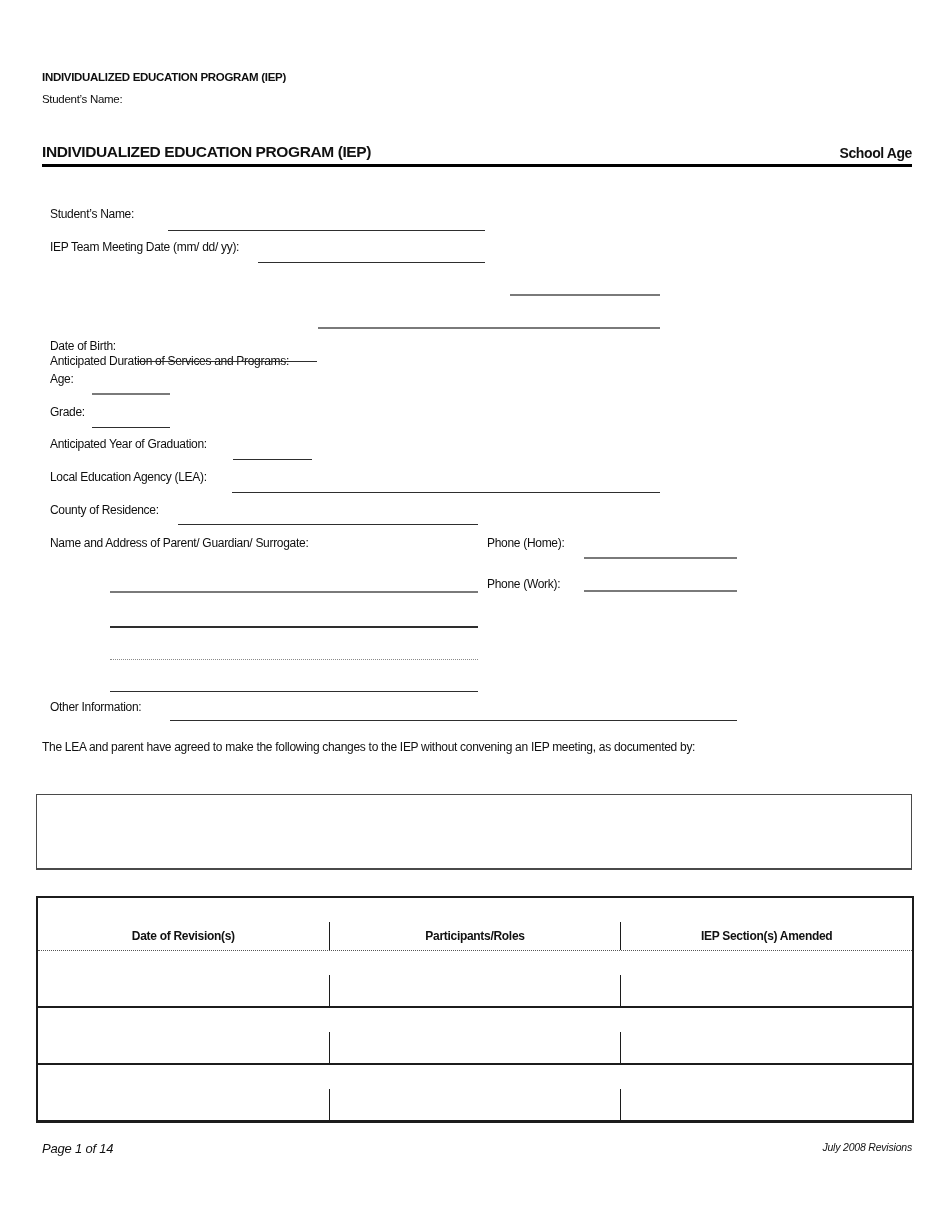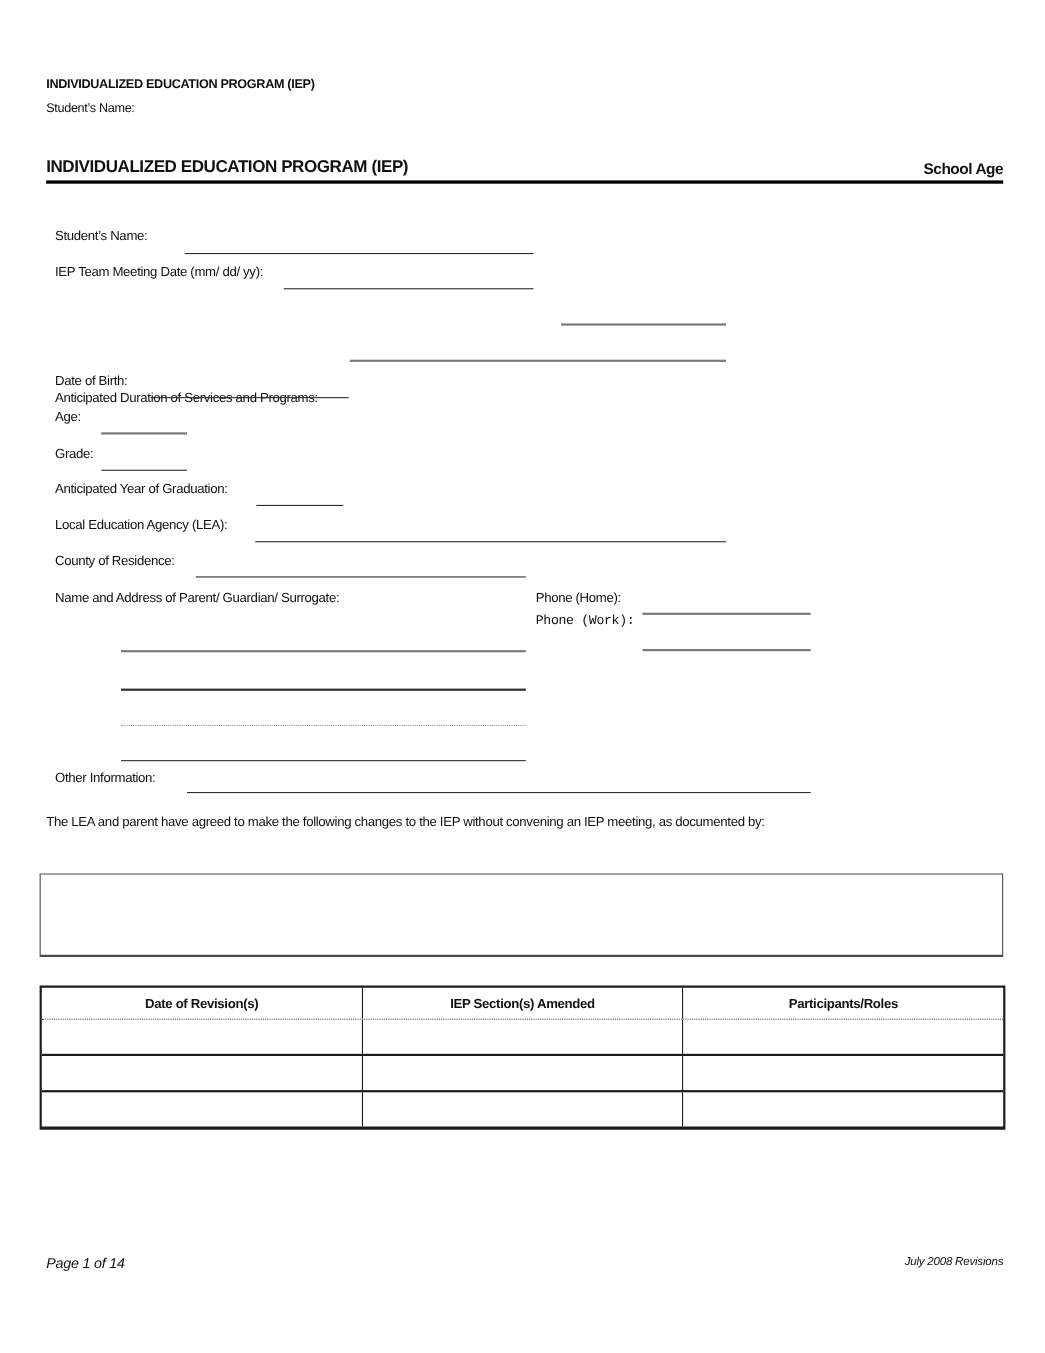--- a/index.html
+++ b/index.html
@@ -38,21 +38,21 @@
   .agreement-box{
     position:absolute;left:36px;top:794px;width:874px;height:73px;
     border:1.5px solid #4a4a4a;border-bottom-width:2.5px;
     background:#fff;
   }
   .rev-table{
     position:absolute;left:36px;top:896px;width:874px;
     border:2px solid #1c1c1c;border-bottom-width:3px;
     display:flex;flex-direction:column;
   }
-  .rev-row{display:flex;}
+  .rev-row{display:flex;margin-top:24px;}
   .rev-row.header{height:28px;}
   .rev-row.body{height:31px;}
   .rev-cell{
     flex:1 1 0;
     display:flex;align-items:center;justify-content:center;
     border-right:1.5px solid #1c1c1c;
     font-size:12px;
   }
   .rev-cell:last-child{border-right:none;}
   .rev-row.header .rev-cell{font-weight:bold;letter-spacing:-0.3px;}
@@ -85,21 +85,21 @@
   <div class="lbl" style="left:50px;top:240px;">IEP Team Meeting Date (mm/ dd/ yy):</div>
   <div class="lbl" style="left:50px;top:306px;margin-top:48px;">Anticipated Duration of Services and Programs:</div>
   <div class="lbl" style="left:50px;top:339px;">Date of Birth:</div>
   <div class="lbl" style="left:50px;top:372px;">Age:</div>
   <div class="lbl" style="left:50px;top:405px;">Grade:</div>
   <div class="lbl" style="left:50px;top:437px;">Anticipated Year of Graduation:</div>
   <div class="lbl" style="left:50px;top:470px;">Local Education Agency (LEA):</div>
   <div class="lbl" style="left:50px;top:503px;">County of Residence:</div>
   <div class="lbl" style="left:50px;top:536px;">Name and Address of Parent/ Guardian/ Surrogate:</div>
   <div class="lbl" style="left:487px;top:536px;">Phone (Home):</div>
-  <div class="lbl" style="left:487px;top:557px;font-family:Liberation Mono, monospace;">Phone (Work):</div>
+  <div class="lbl" style="left:487px;top:577px;">Phone (Work):</div>
   <div class="lbl" style="left:50px;top:700px;">Other Information:</div>
 
   <div class="blank-line ln-thin" style="left:168px;top:230px;width:317px;"></div>
   <div class="blank-line ln-thin" style="left:258px;top:262px;width:227px;"></div>
   <div class="blank-line ln-gray" style="left:510px;top:294px;width:150px;"></div>
   <div class="blank-line ln-gray" style="left:318px;top:327px;width:342px;"></div>
   <div class="blank-line ln-thin" style="left:137px;top:361px;width:180px;"></div>
   <div class="blank-line ln-gray" style="left:92px;top:393px;width:78px;"></div>
   <div class="blank-line ln-thin" style="left:92px;top:427px;width:78px;"></div>
   <div class="blank-line ln-thin" style="left:233px;top:459px;width:79px;"></div>
@@ -112,22 +112,22 @@
   <div class="blank-line ln-dot" style="left:110px;top:659px;width:368px;"></div>
   <div class="blank-line ln-thin" style="left:110px;top:691px;width:368px;"></div>
   <div class="blank-line ln-thin" style="left:170px;top:720px;width:567px;"></div>
 
   <div class="agreement-text">The LEA and parent have agreed to make the following changes to the IEP without convening an IEP meeting, as documented by:</div>
   <div class="agreement-box"></div>
 
   <div class="rev-table">
     <div class="rev-row header">
       <div class="rev-cell">Date of Revision(s)</div>
+      <div class="rev-cell">Participants/Roles</div>
       <div class="rev-cell">IEP Section(s) Amended</div>
-      <div class="rev-cell">Participants/Roles</div>
     </div>
     <div class="rev-row body">
       <div class="rev-cell"></div>
       <div class="rev-cell"></div>
       <div class="rev-cell"></div>
     </div>
     <div class="rev-row body">
       <div class="rev-cell"></div>
       <div class="rev-cell"></div>
       <div class="rev-cell"></div>

